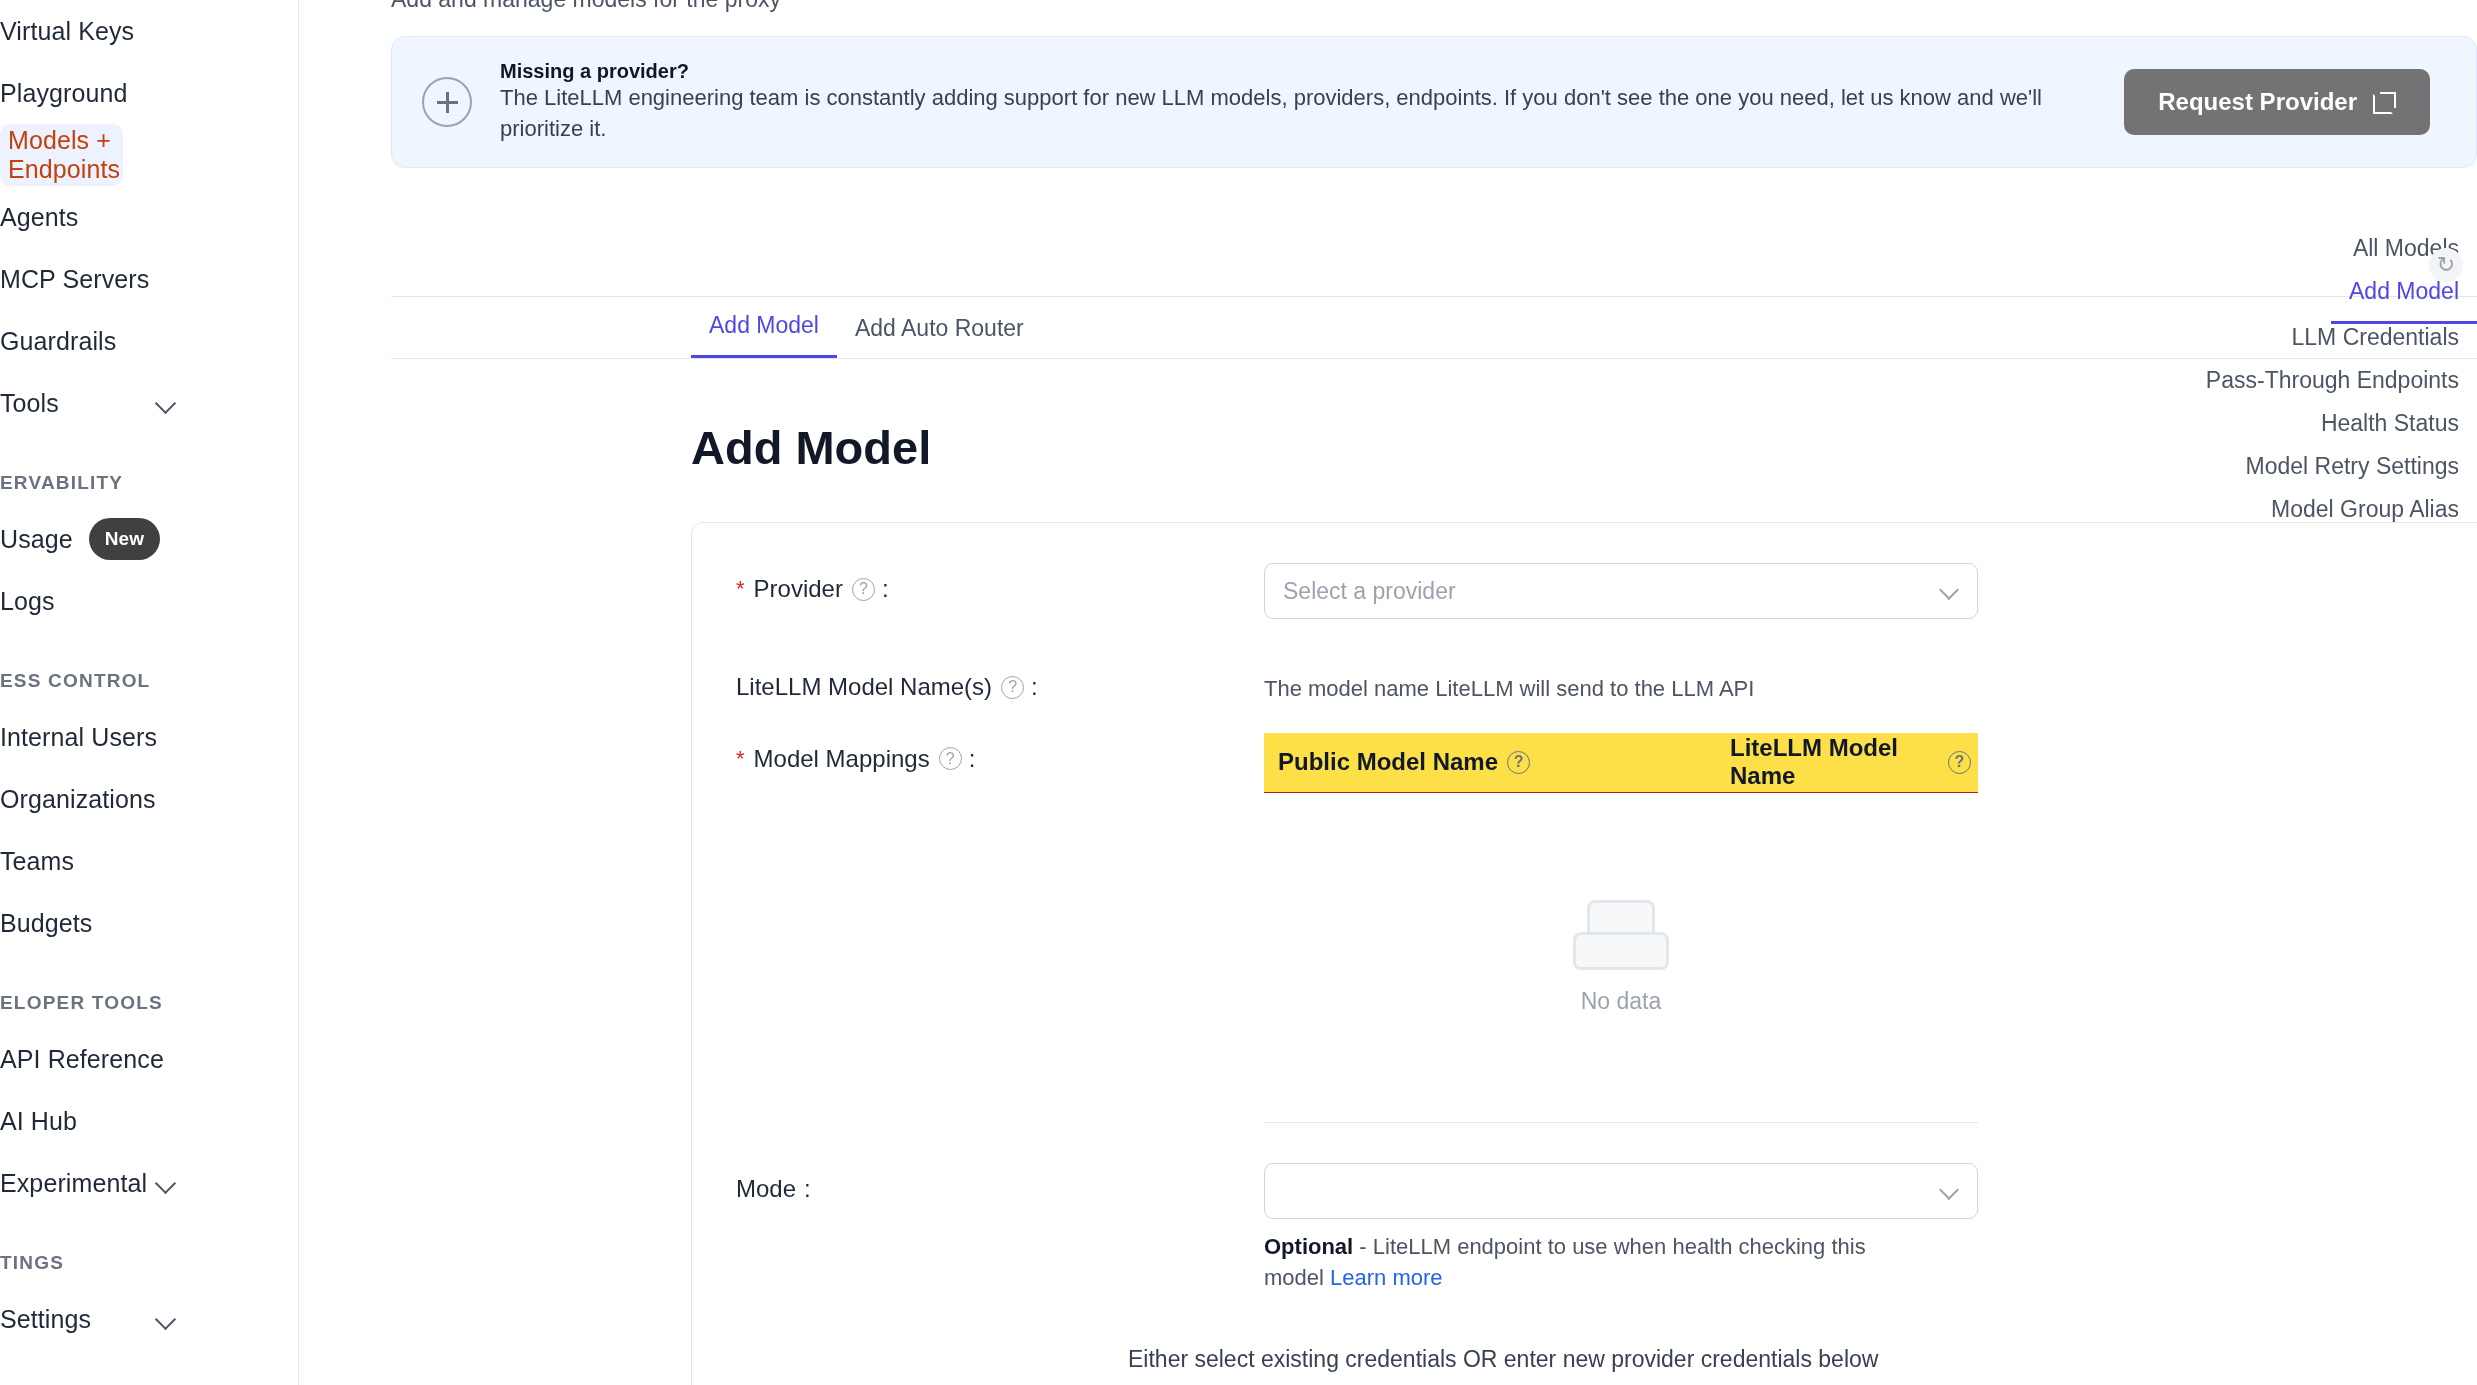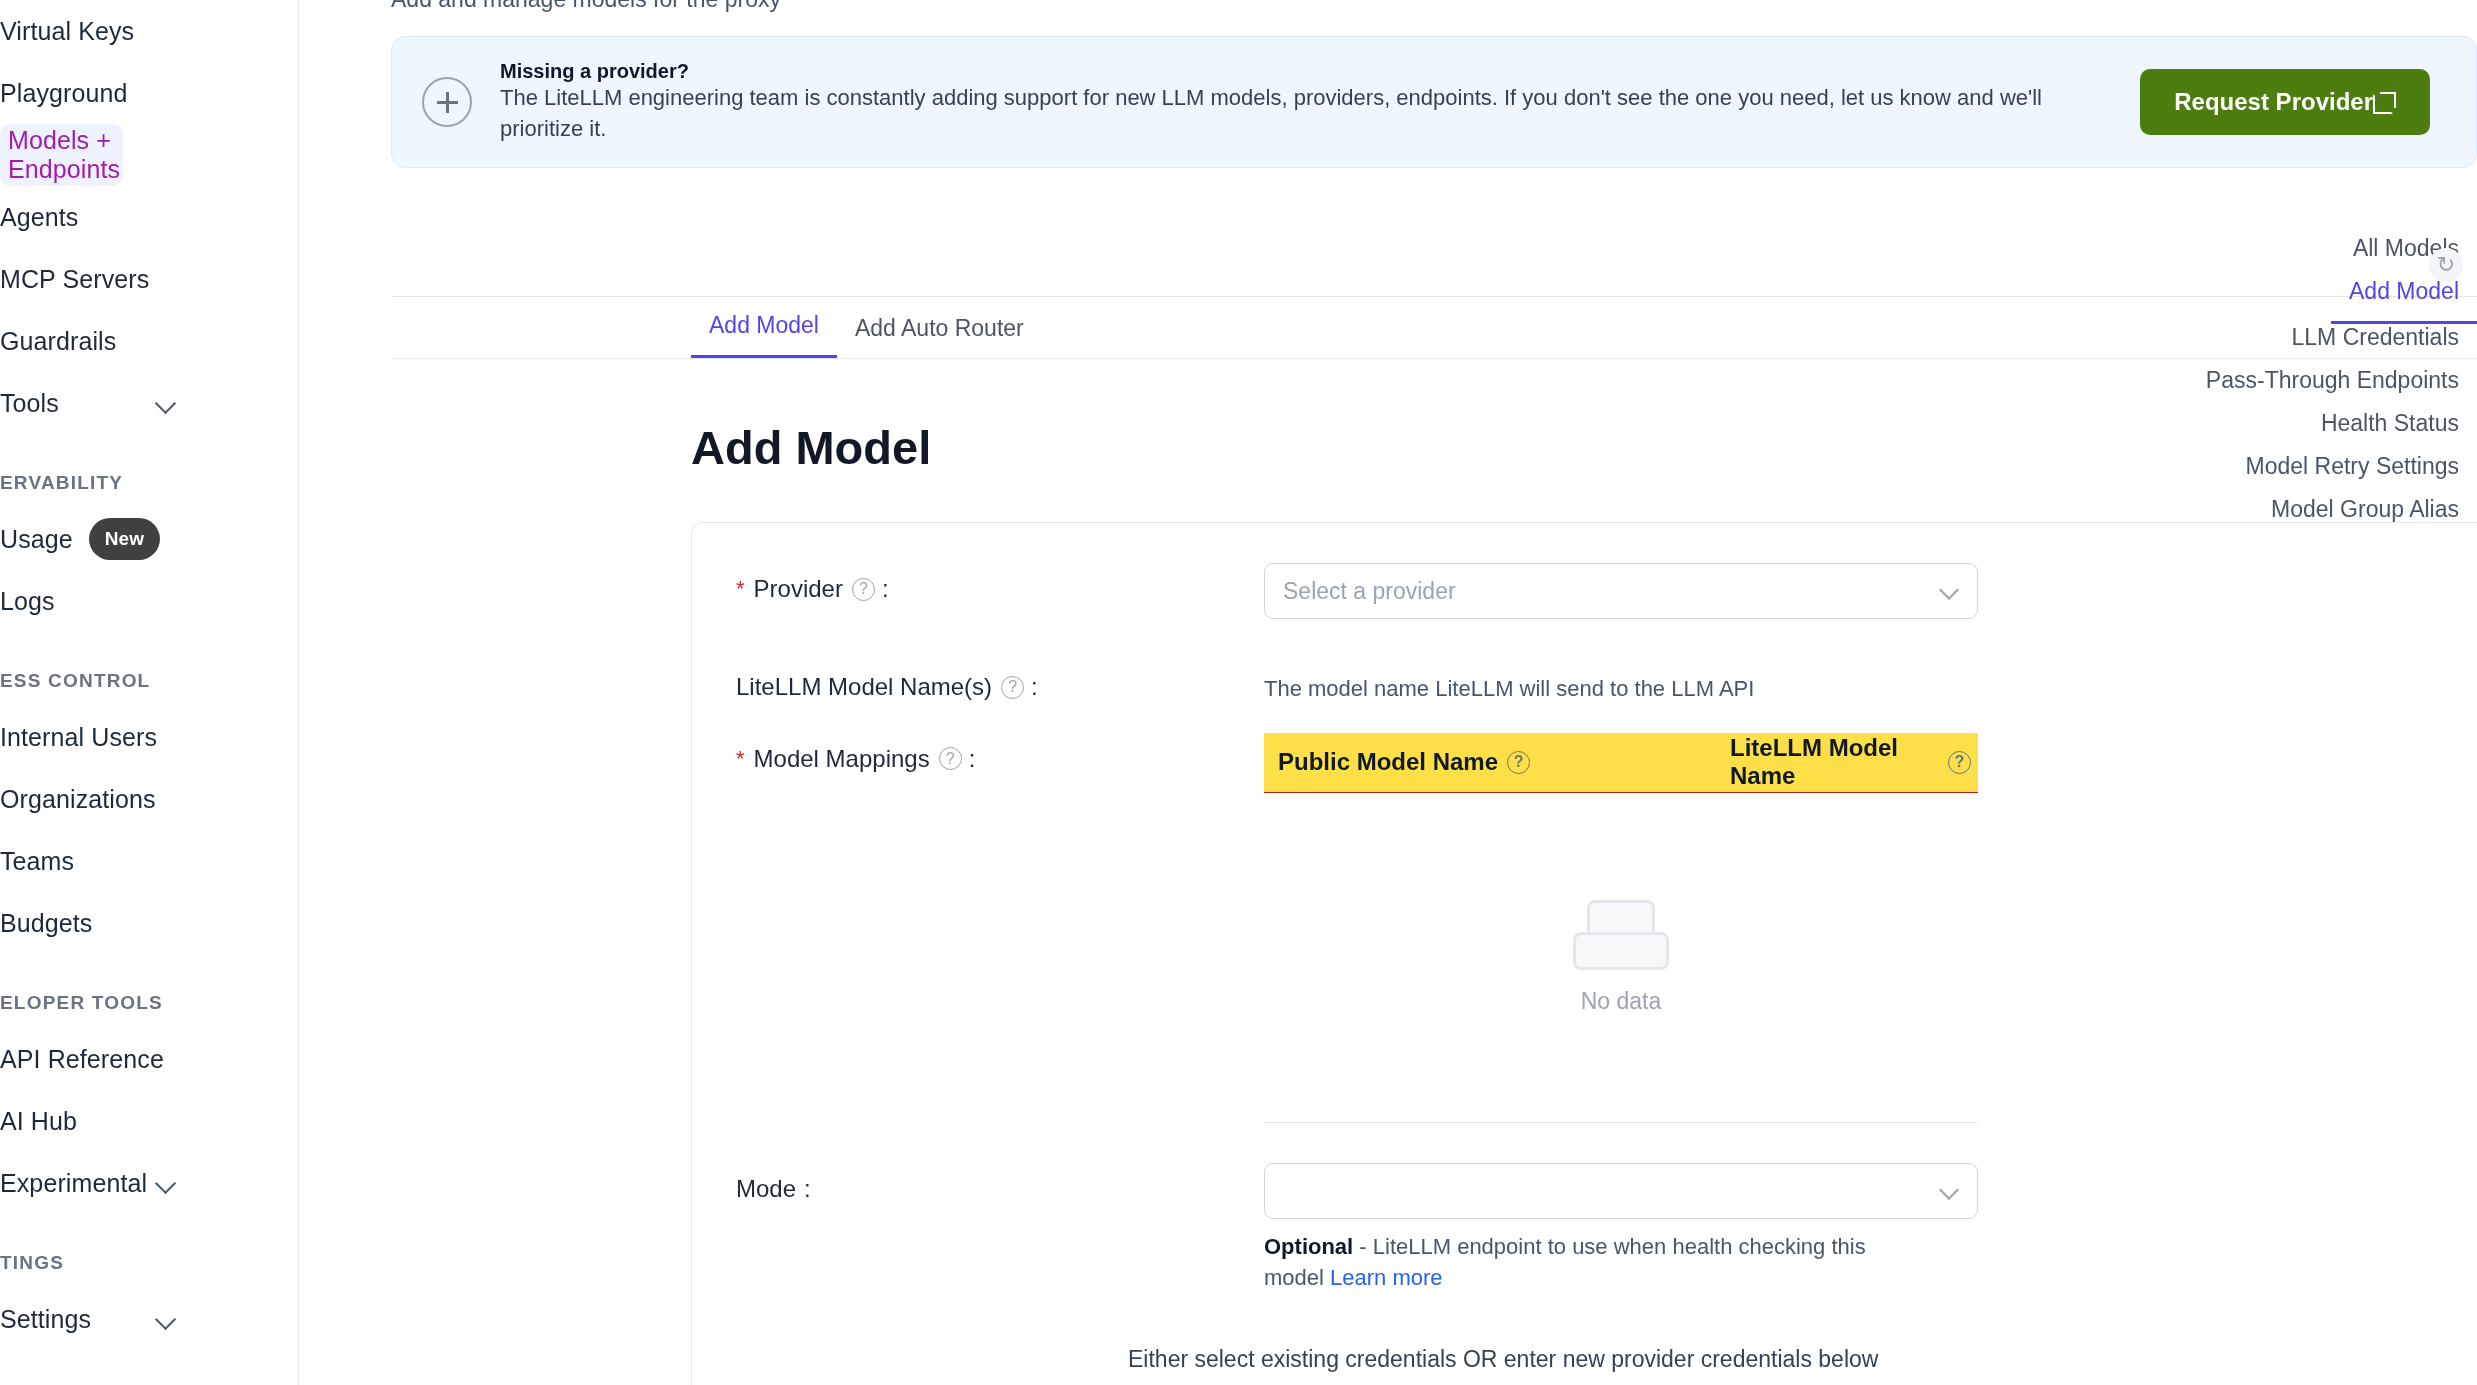--- a/index.html
+++ b/index.html
@@ -33,21 +33,21 @@
     display: flex;
     align-items: center;
     padding-left: 0px;
     font-size: 25px;
     color: #1f2937;
     letter-spacing: 0.1px;
   }
   .nav-item .label { margin-left: 0px; }
   .nav-item.active {
     background: #eef2ff;
-    color: #a21caf;
+    color: #c2410c;
     border-radius: 10px;
     margin-right: 175px;
     padding-left: 8px;
   }
   .nav-item.has-chevron { justify-content: flex-start; }
   .chev {
     margin-left: auto;
     margin-right: 120px;
     width: 22px; height: 22px;
     display: inline-block;
@@ -138,30 +138,31 @@
     color: #0f172a;
   }
   .banner-body {
     font-size: 22px;
     line-height: 1.38;
     color: #374151;
     max-width: 1580px;
   }
   .banner-btn {
     flex: 0 0 auto;
-    background: #4d7c0f;
+    background: #737373;
     color: #fff;
     border: none;
     border-radius: 10px;
     height: 66px;
     padding: 0 34px;
     font-size: 24px;
     font-weight: 700;
     display: flex;
     align-items: center;
+    gap: 16px;
     cursor: pointer;
     margin-right: 18px;
   }
   .ext-icon {
     width: 23px; height: 23px;
     position: relative;
     display: inline-block;
   }
   .ext-icon::before {
     content: "";

